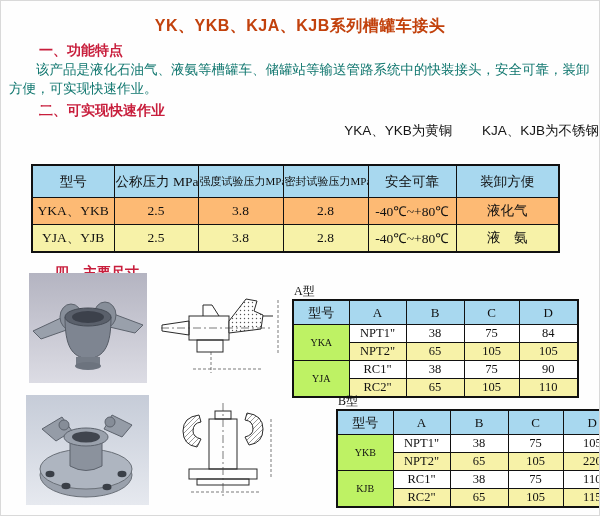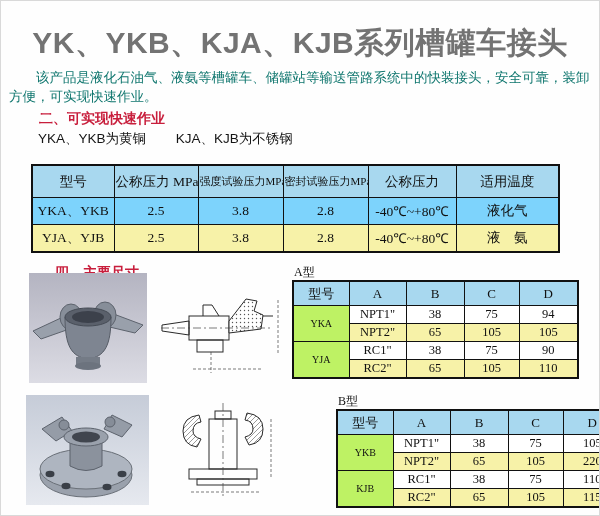--- a/index.html
+++ b/index.html
@@ -1,54 +1,55 @@
 <!DOCTYPE html>
 <html><head>
 <meta charset="utf-8">
 <style>
   html,body{margin:0;padding:0;}
   body{background:#fff;font-family:"Liberation Sans",sans-serif;}
   .page{position:relative;width:598px;height:514px;background:#fefefe;border:1px solid #d9d9d9;overflow:hidden;}
 
-  .title{margin:22px 0 4px 0;text-align:center;font-size:30px;font-weight:bold;color:#737373;letter-spacing:.5px;}
+  .title{margin:15px 0 4px 0;text-align:center;font-size:16px;font-weight:bold;color:#c2410c;letter-spacing:.5px;}
   .sec-h{margin:3px 0 0 38px;font-size:14px;line-height:18px;font-weight:bold;color:#c81e3c;}
   .para{margin:1px 8px 0 8px;font-size:13.5px;line-height:19px;color:#0f766e;text-indent:2em;}
-  .materials{margin:3px 0 2px 37px;font-size:13.5px;color:#151515;line-height:18px;}
+  .materials{margin:3px 0 2px 37px;font-size:13.5px;color:#151515;line-height:18px;text-align:right;}
   .materials .m1{margin-right:26px;}
 
   table{border-collapse:collapse;font-family:"Liberation Serif",serif;color:#111;}
   table.perf{position:absolute;left:30px;top:163px;width:527px;table-layout:fixed;border:2px solid #111;}
   table.perf th,table.perf td{border:1px solid #111;text-align:center;vertical-align:middle;overflow:hidden;white-space:nowrap;}
   table.perf th{height:29px;font-weight:normal;font-size:13.5px;background:#a8d8ef;}
   table.perf th.small{font-size:11px;}
-  table.perf td{height:24px;font-size:13.5px;background:#7dd3fc;}
+  table.perf td{height:24px;font-size:13.5px;background:#fdba74;}
   tr.yellow td{background:#f7f2a8 !important;font-family:Liberation Serif, serif;}
 
   .sec-h4{position:absolute;left:38px;top:246px;margin:16px;}
 
   .fig{position:absolute;}
   .fig svg{display:block;}
 
   .tlabel{font-size:12px;color:#111;line-height:14px;margin:0 0 1px 2px;font-family:"Liberation Serif",serif;}
   .tblock{position:absolute;left:291px;width:285px;}
-  .tblock-a{top:264px;}
+  .tblock-a{top:283px;}
   .tblock-b{top:393px;margin-left:44px;}
   table.dim{width:285px;table-layout:fixed;border:2px solid #111;}
   table.dim th,table.dim td{border:1px solid #111;text-align:center;vertical-align:middle;white-space:nowrap;overflow:hidden;}
   table.dim th{height:21px;font-weight:normal;font-size:13px;background:#a8d8ef;}
   table.dim td{height:15px;font-size:12.5px;background:#fff;}
   table.dim td.model{font-size:10px;background:#bef264;}
 </style>
 </head>
 <body>
 
 <div class="page">
 
   <h1 class="title">YK、YKB、KJA、KJB系列槽罐车接头</h1>
 
+  <div class="sec-h">一、功能特点</div>
   <p class="para">该产品是液化石油气、液氨等槽罐车、储罐站等输送管路系统中的快装接头，安全可靠，装卸方便，可实现快速作业。</p>
 
   <div class="sec-h">二、可实现快速作业</div>
   <p class="materials">
     <span class="m1">YKA、YKB为黄铜</span>
     <span class="m2">KJA、KJB为不锈钢</span>
   </p>
 
 
   <table class="perf">
@@ -59,22 +60,22 @@
         <col style="width:85px">
         <col style="width:88px">
         <col style="width:103px">
       </colgroup>
     <thead>
       <tr>
         <th>型号</th>
         <th>公称压力 MPa</th>
         <th class="small">强度试验压力MPa</th>
         <th class="small">密封试验压力MPa</th>
-        <th>公称压力</th>
-        <th>适用温度</th>
+        <th>安全可靠</th>
+        <th>装卸方便</th>
       </tr>
     </thead>
     <tbody>
       <tr>
         <td>YKA、YKB</td>
         <td>2.5</td>
         <td>3.8</td>
         <td>2.8</td>
         <td>-40℃~+80℃</td>
         <td>液化气</td>
@@ -156,21 +157,21 @@
           <th>C</th>
           <th>D</th>
         </tr>
       </thead>
       <tbody>
         <tr>
           <td class="model" rowspan="2">YKA</td>
           <td>NPT1"</td>
           <td>38</td>
           <td>75</td>
-          <td>94</td>
+          <td>84</td>
         </tr>
         <tr class="yellow">
           <td>NPT2"</td>
           <td>65</td>
           <td>105</td>
           <td>105</td>
         </tr>
         <tr>
           <td class="model" rowspan="2">YJA</td>
           <td>RC1"</td>

